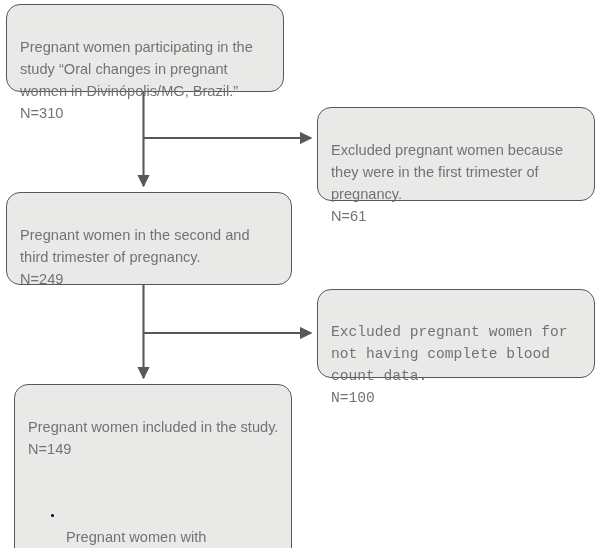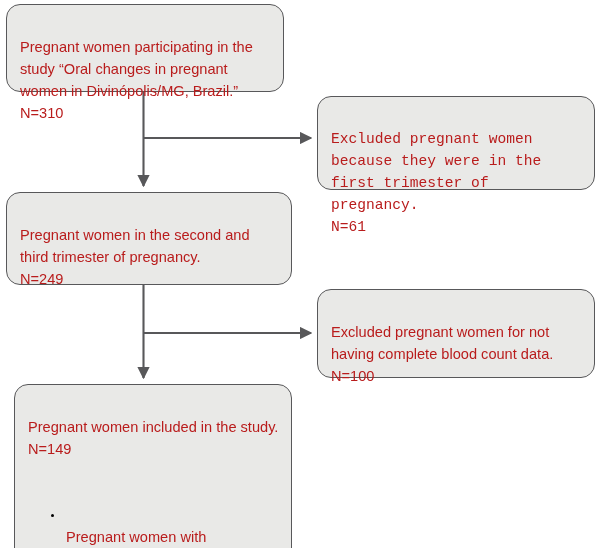--- a/index.html
+++ b/index.html
@@ -21,21 +21,21 @@
   }
   .node {
     position: absolute;
     box-sizing: border-box;
     background: #e9e9e7;
     border: 1.4px solid #58585a;
     border-radius: 14px;
     padding: 9px 12px 9px 13px;
     font-size: 14.6px;
     line-height: 22px;
-    color: #b91c1c;
+    color: #737373;
     white-space: pre-line;
   }
   .node .txt { display: block; }
   .bullets {
     margin: 0;
     padding: 0 0 0 22px;
     list-style: none;
   }
   .bullets li {
     position: relative;
@@ -47,23 +47,23 @@
     position: absolute;
     left: 1px;
     top: 10px;
     width: 3.4px;
     height: 3.4px;
     border-radius: 50%;
     background: #000;
   }
   
   #node-enrolled   { left: 6px;   top: 4px;   width: 278px; height: 88px; }
-  #node-excl1      { left: 317px; top: 96px;  width: 278px; height: 94px; font-family: Liberation Mono, monospace; }
+  #node-excl1      { left: 317px; top: 107px;  width: 278px; height: 94px; }
   #node-eligible   { left: 6px;   top: 192px; width: 286px; height: 93px; }
-  #node-excl2      { left: 317px; top: 289px; width: 278px; height: 89px; }
+  #node-excl2      { left: 317px; top: 289px; width: 278px; height: 89px; font-family: Liberation Mono, monospace; }
   #node-included   { left: 14px;   top: 384px; width: 278px; height: 187px; }
 
   svg.edges {
     position: absolute;
     left: 0; top: 0;
     width: 600px; height: 548px;
     pointer-events: none;
   }
 </style>
 </head>

